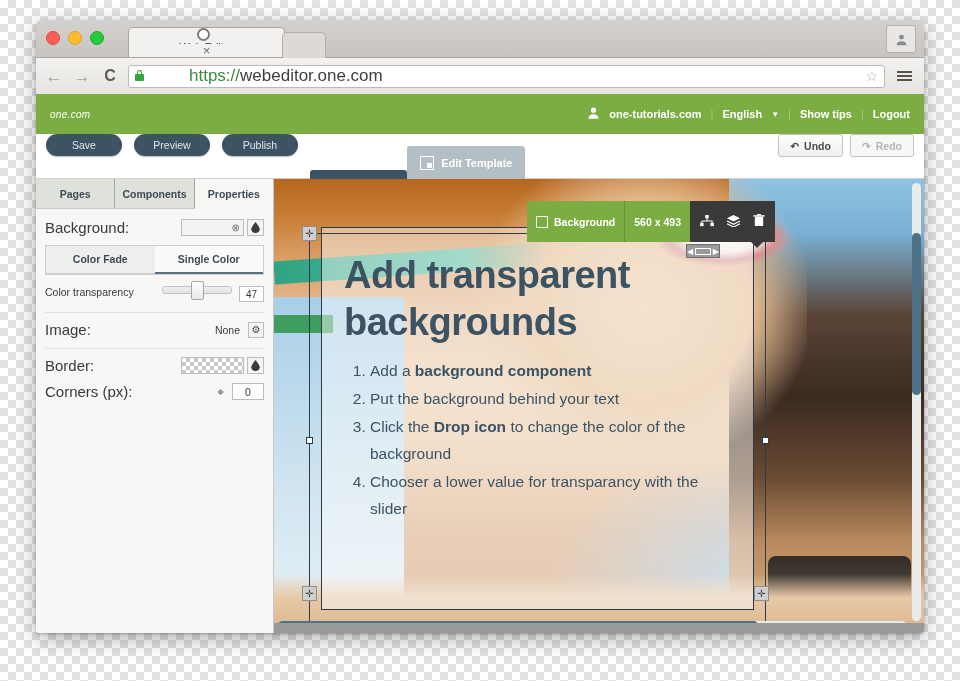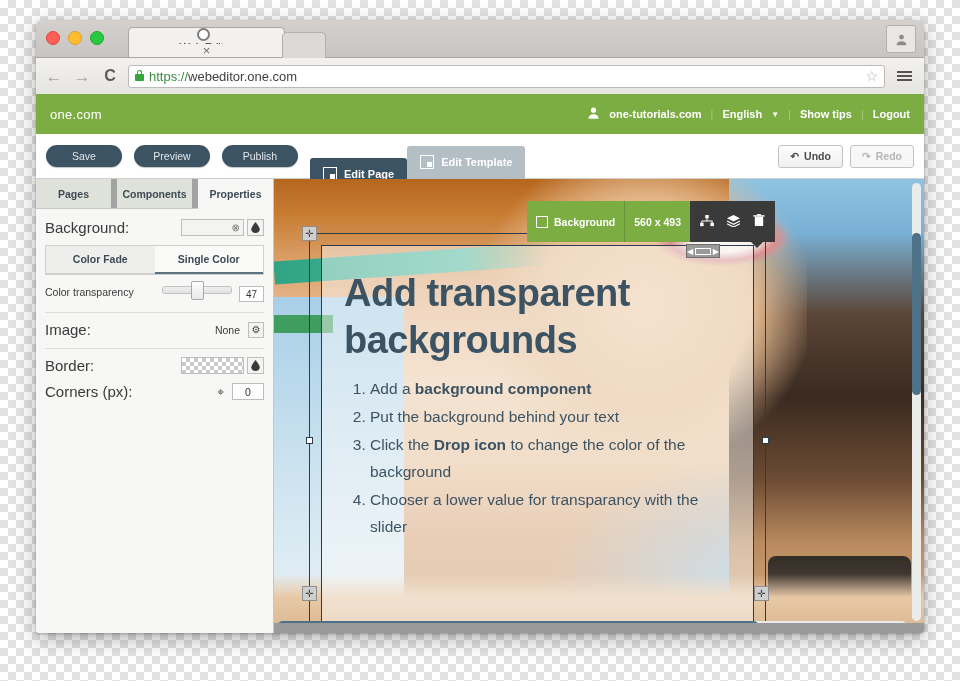--- a/index.html
+++ b/index.html
@@ -75,42 +75,42 @@
     flex:1;height:23px;background:#fff;border:1px solid #bcb9b6;border-radius:3px;
     display:flex;align-items:center;padding:0 6px;box-sizing:border-box;gap:5px;
   }
   .lock{
     width:9px;height:7px;background:#35a63a;border-radius:1px;position:relative;flex:none;margin-top:2px;
   }
   .lock:before{
     content:"";position:absolute;left:2px;top:-4px;width:5px;height:5px;
     border:1.5px solid #35a63a;border-bottom:none;border-radius:3px 3px 0 0;box-sizing:border-box;
   }
-  .url{font-size:13px;color:#3f3f3f;white-space:nowrap;}
+  .url{font-size:17px;color:#3f3f3f;white-space:nowrap;margin-left:40px;}
   .url .scheme{color:#3d8b40;}
   .star{margin-left:auto;font-size:14px;color:#b0adaa;}
   .menu-btn{display:flex;flex-direction:column;gap:2px;padding:0 4px;}
   .menu-btn i{display:block;width:15px;height:2px;background:#56534f;}
 
   
   .app{position:absolute;left:0;top:74px;right:0;bottom:0;background:#fff;}
 
   .appbar{
     height:40px;background:#7cad42;display:flex;align-items:center;
     padding:0 14px;box-sizing:border-box;
   }
-  .logo{color:#fff;font-size:13px;letter-spacing:.3px;}
+  .logo{color:#fff;font-size:10px;letter-spacing:.3px;font-style:italic;}
   .appbar-right{margin-left:auto;display:flex;align-items:center;gap:9px;font-size:11px;color:#fff;font-weight:bold;}
   .appbar-right .sep{color:#a6c77e;font-weight:normal;}
   .person-ico{font-size:14px;}
   .caret{font-size:8px;}
 
   .toolbar{
     height:45px;background:#fff;border-bottom:1px solid #cfcfcf;
-    display:flex;align-items:center;padding:16px 10px;box-sizing:border-box;position:relative;
+    display:flex;align-items:flex-start;padding:0 10px;box-sizing:border-box;position:relative;
   }
   .pill{
     width:76px;height:22px;border-radius:11px;background:#3c5363;
     color:#dfe6ea;font-size:10.5px;display:flex;align-items:center;justify-content:center;
     margin-right:12px;box-shadow:0 1px 1px rgba(0,0,0,.25);
   }
   .edittab{
     height:33px;margin-top:12px;padding:0 13px;display:flex;align-items:center;gap:7px;
     font-size:11px;font-weight:bold;color:#fff;border-radius:3px 3px 0 0;
   }
@@ -126,21 +126,21 @@
   }
   .urbtn.disabled{color:#b5b5b5;background:#f7f7f7;}
 
   .body{position:absolute;left:0;top:85px;right:0;bottom:0;display:flex;}
 
   
   .sidebar{width:237px;flex:none;background:#f7f7f5;border-right:1px solid #c8c8c6;position:relative;}
   .side-tabs{display:flex;height:29px;background:#dfe2da;border-bottom:1px solid #c8c8c6;}
   .stab{
     flex:1;display:flex;align-items:center;justify-content:center;
-    font-size:10.5px;font-weight:bold;color:#3d4a54;border-right:6px solid #a3a3a3;
+    font-size:10.5px;font-weight:bold;color:#3d4a54;border-right:1px solid #a3a3a3;
   }
   .stab.active{background:#f7f7f5;border-bottom:1px solid #f7f7f5;margin-bottom:-1px;border-right:none;}
   .side-body{padding:10px 9px;}
 
   .row{display:flex;align-items:center;margin-bottom:9px;}
   .row-label{font-size:15px;color:#3a3a3a;}
   .row-right{margin-left:auto;display:flex;align-items:center;gap:3px;}
   .swatch{
     width:63px;height:17px;border:1px solid #bdbdbd;background:#f3f3f1;
     display:flex;align-items:center;justify-content:flex-end;padding-right:3px;box-sizing:border-box;
@@ -269,21 +269,21 @@
     position:absolute;right:2%;bottom:6%;width:22%;height:11%;
     background:linear-gradient(#1c1c1c,#3b3b3b);border-radius:8px;opacity:.85;
   }
   .photo-btm{
     position:absolute;left:0;bottom:0;width:100%;height:13%;
     background:linear-gradient(to bottom,rgba(210,170,130,0),#e8c9a6 40%,#d9b68f);
   }
 
   
   .bgcomp{
-    position:absolute;left:47px;top:66px;width:431px;height:381px;
+    position:absolute;left:47px;top:48px;width:431px;height:381px;
     background:rgba(251,251,251,.47);
     border:1px solid #2b3d4c;
   }
   .bgcomp .content{padding:24px 22px 0 22px;}
   .h1{
     font-size:38px;line-height:1.23;font-weight:bold;color:#3c5363;
     letter-spacing:-.5px;margin:0 0 12px 0;
   }
   ol.steps{
     margin:0;padding-left:26px;color:#3c5363;font-size:15.5px;line-height:1.78;

